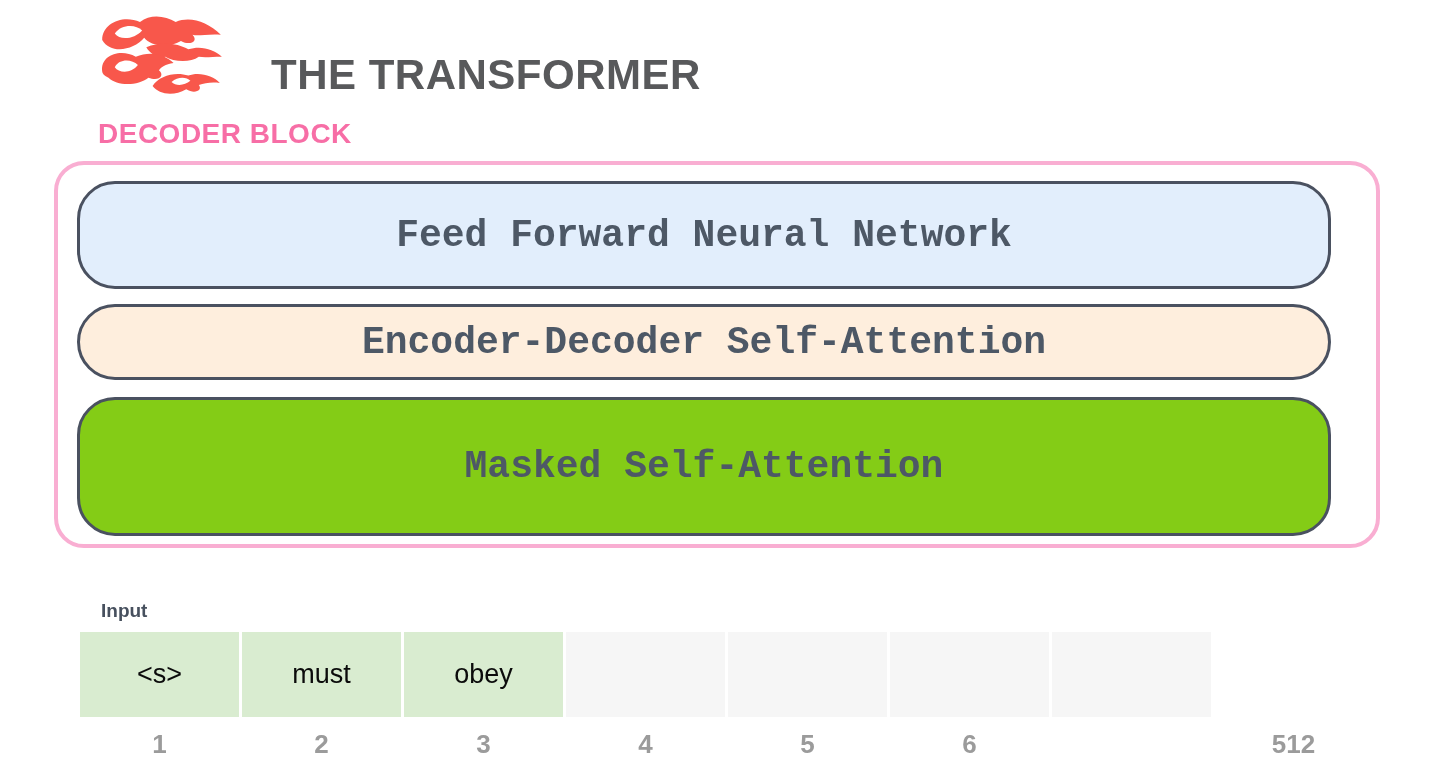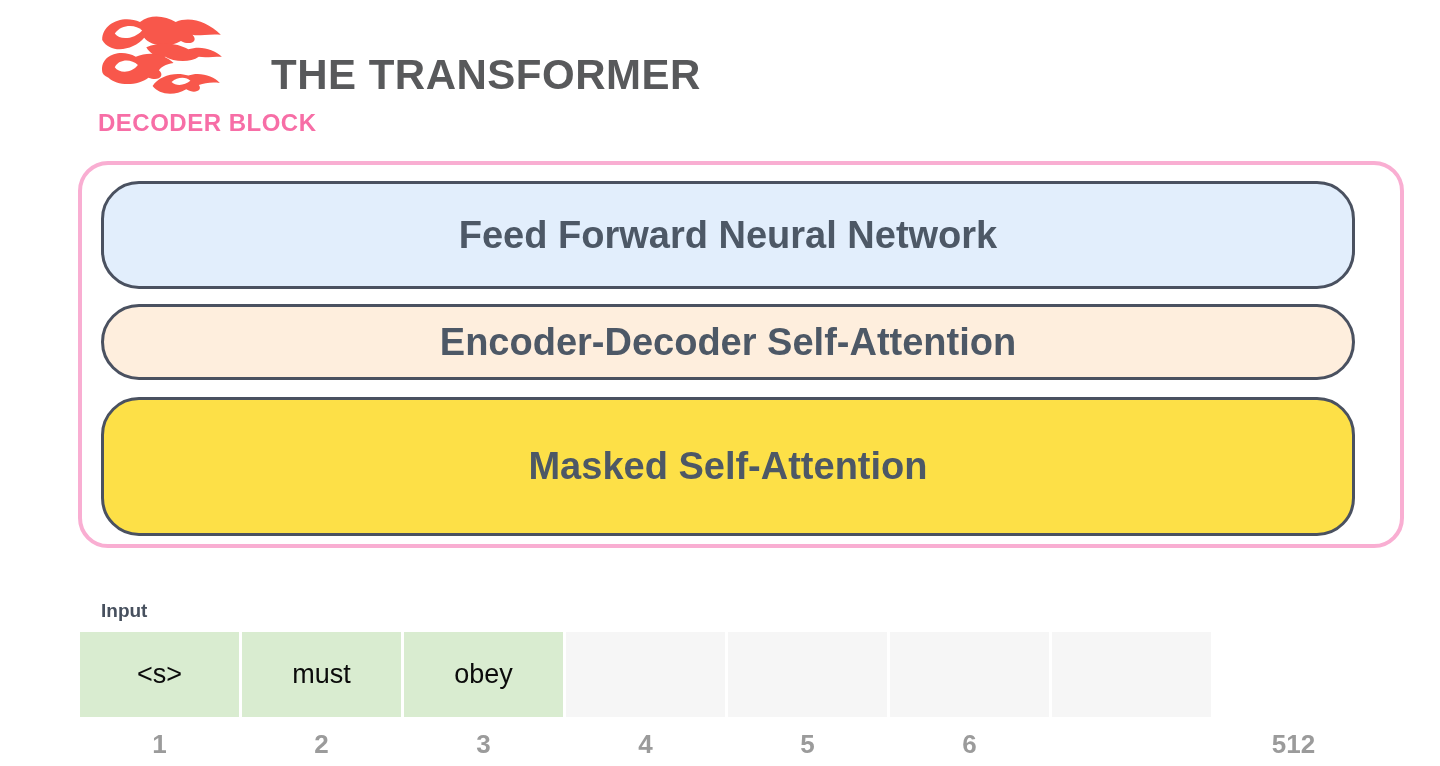--- a/index.html
+++ b/index.html
@@ -34,56 +34,57 @@
     font-weight: 600;
     letter-spacing: 0.5px;
     color: #58595b;
     white-space: nowrap;
   }
 
   
   .decoder-label {
     position: absolute;
     left: 98px;
-    top: 109px;
-    font-size: 24px;
+    top: 118px;
+    font-size: 28px;
     font-weight: 800;
     letter-spacing: 0.5px;
     color: #f76ea6;
     white-space: nowrap;
   }
   .decoder-container {
     position: absolute;
-    left: 78px;
+    left: 54px;
     top: 161px;
     width: 1326px;
     height: 387px;
     box-sizing: border-box;
     border: 4px solid #f9aed2;
     border-radius: 30px;
     background: #ffffff;
+    font-family: Liberation Mono, monospace;
   }
   .block {
     position: absolute;
     left: 19px;
     width: 1254px;
     box-sizing: border-box;
     border: 3.5px solid #4a5160;
     border-radius: 38px;
     display: flex;
     align-items: center;
     justify-content: center;
     font-size: 38px;
     font-weight: bold;
     color: #4d5866;
     white-space: nowrap;
   }
   .box-ffnn   { top: 16px;  height: 108px; background: #e2eefc; }
   .box-encdec { top: 139px; height: 76px;  background: #feeedd; align-items: center; }
-  .box-masked { top: 232px; height: 139px; background: #fde047; }
+  .box-masked { top: 232px; height: 139px; background: #84cc16; }
 
   
   .input-label {
     position: absolute;
     left: 80px;
     top: 600px;
     font-size: 19px;
     font-weight: bold;
     color: #47505e;
     margin-left: 21px;

